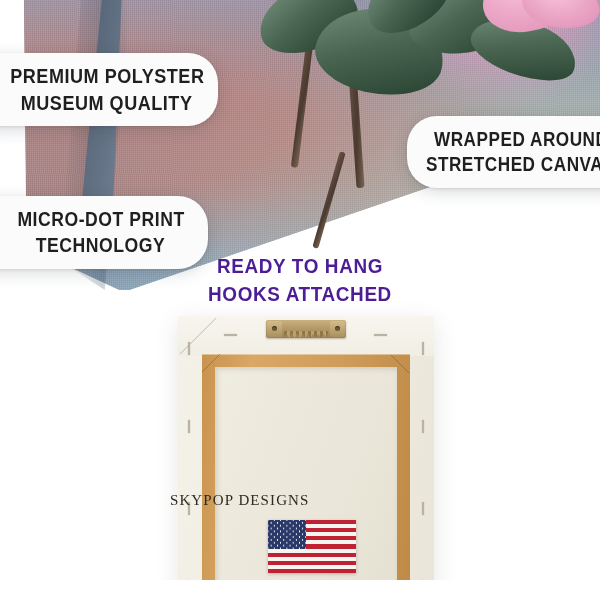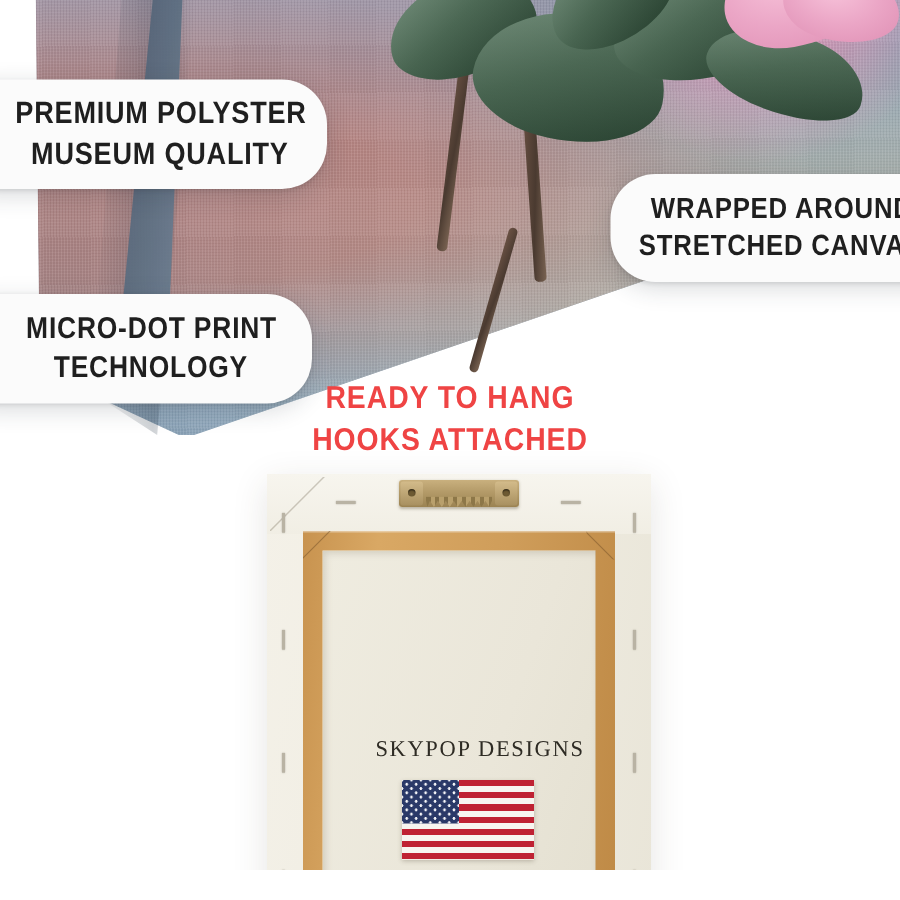--- a/index.html
+++ b/index.html
@@ -72,21 +72,21 @@
     transform:scaleX(.88);transform-origin:center;}
 
   #bubble-premium{left:-34px;top:53px;width:222px;height:73px;font-size:20.5px;padding-left:30px;}
   #bubble-wrapped{left:407px;top:116px;width:228px;height:72px;font-size:19.5px;padding-right:32px;}
   #bubble-micro{left:-36px;top:196px;width:214px;height:73px;font-size:20px;padding-left:30px;}
 
   
   #ready-heading{
     position:absolute;left:0;top:252px;width:600px;text-align:center;
     font-family:"Liberation Sans",sans-serif;font-weight:700;
-    font-size:21px;color:#ef4444;letter-spacing:.7px;line-height:1.35;
+    font-size:21px;color:#4c1d95;letter-spacing:.7px;line-height:1.35;
   }
   #ready-heading .ln{display:block;transform:scaleX(.9);}
 
   
   #canvas-back{
     position:absolute;left:178px;top:316px;width:256px;height:300px;
     background:linear-gradient(100deg,#f4f1e8 0%,#efece1 55%,#e9e5d8 100%);
     box-shadow:0 6px 22px rgba(60,55,40,.13);
   }
   
@@ -133,21 +133,21 @@
       66% 40%,60% 100%,54% 40%,48% 100%,42% 40%,36% 100%,30% 40%,24% 100%,
       18% 40%,12% 100%,6% 40%,2% 100%,0 40%);}
 
   
   .staple{position:absolute;background:#b9b3a4;box-shadow:0 0 1px rgba(90,85,70,.6);}
   .staple.v{width:2px;height:13px;}
   .staple.h{width:13px;height:2px;}
 
   
   #brand-name{
-    position:absolute;left:192px;top:492px;width:256px;text-align:center;
+    position:absolute;left:170px;top:492px;width:256px;text-align:left;
     font-family:"Liberation Serif",serif;font-size:15px;letter-spacing:1.1px;
     color:#2e2b24;
   }
   #flag{
     position:absolute;left:268px;top:520px;width:88px;height:53px;
     background:
       repeating-linear-gradient(180deg,
         #bf2233 0 4.07px, #f7f5f0 4.07px 8.15px);
     box-shadow:0 1px 3px rgba(70,60,40,.3);
   }

